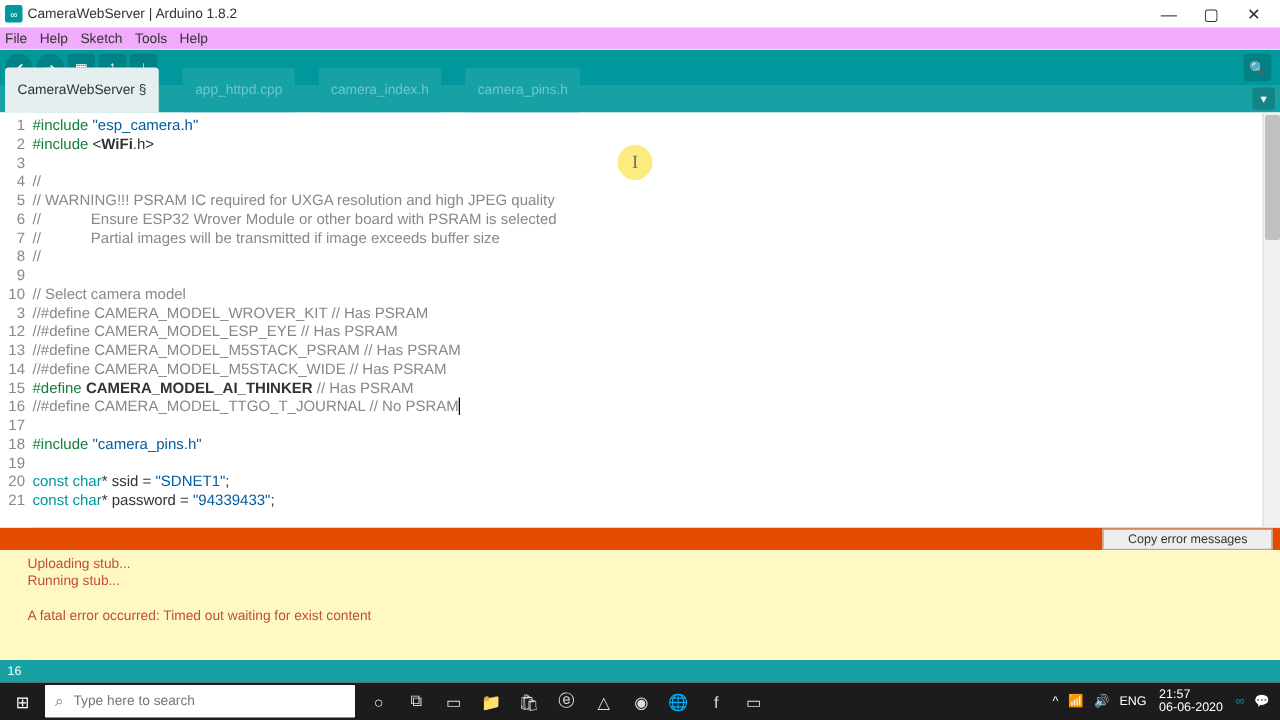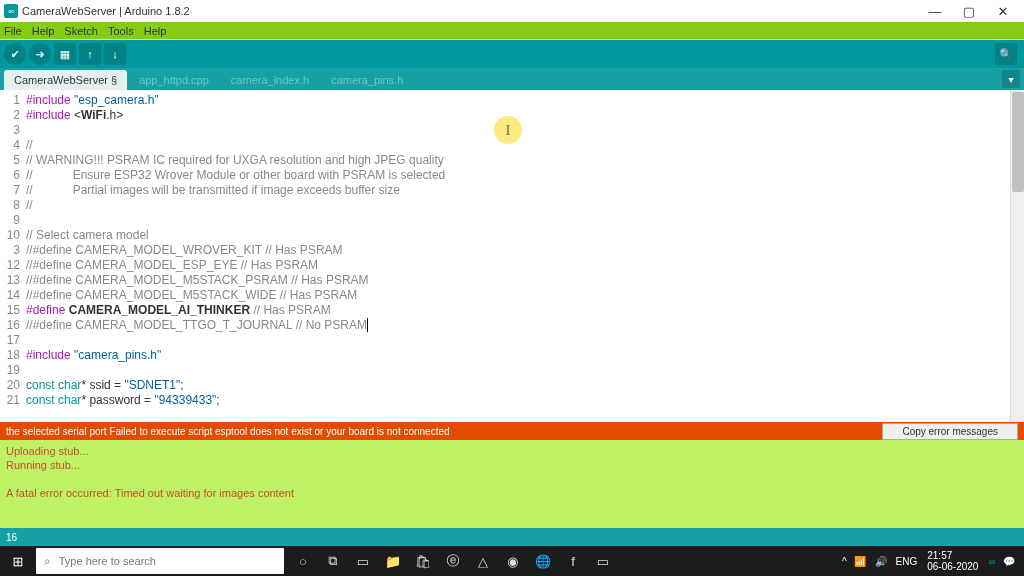--- a/index.html
+++ b/index.html
@@ -1,46 +1,46 @@
 <!DOCTYPE html>
 <html><head>
 <meta charset="utf-8">
 <style>
 *{margin:0;padding:0;box-sizing:border-box;font-family:"Segoe UI",Arial,sans-serif}
 html,body{width:1024px;height:576px;overflow:hidden;background:#f0f0f0}
 .titlebar{height:22px;background:#fff;display:flex;align-items:center;padding:0 4px;font-size:11px;color:#333}
 .titlebar .logo{width:14px;height:14px;background:#00979d;border-radius:2px;margin-right:4px;display:flex;align-items:center;justify-content:center;color:#fff;font-size:8px}
 .titlebar .spacer{flex:1}
 .titlebar .winbtn{width:34px;height:22px;display:flex;align-items:center;justify-content:center;font-size:13px;color:#333;cursor:pointer}
-.menubar{height:18px;background:#84cc16;display:flex;align-items:center;padding:0 4px;font-size:11px;color:#333;border-bottom:1px solid #ddd}
+.menubar{height:18px;background:#f0abfc;display:flex;align-items:center;padding:0 4px;font-size:11px;color:#333;border-bottom:1px solid #ddd}
 .menubar span{margin-right:10px;cursor:pointer}
 .toolbar{height:28px;background:#00979d;display:flex;align-items:center;padding:0 4px}
 .toolbar .tbtn{width:22px;height:22px;background:#008184;border-radius:3px;margin-right:3px;display:flex;align-items:center;justify-content:center;color:#fff;font-size:11px;cursor:pointer}
 .toolbar .tbtn.circ{border-radius:50%}
 .toolbar .spacer{flex:1}
 .tabbar{height:22px;background:#17a1a5;display:flex;align-items:flex-end;padding:0 4px}
-.tabbar .tab{height:20px;padding:0 10px;font-size:11px;display:flex;align-items:center;margin-right:2px;cursor:pointer;border-radius:3px 3px 0 0}
+.tabbar .tab{height:36px;padding:0 10px;font-size:11px;display:flex;align-items:center;margin-right:19px;cursor:pointer;border-radius:3px 3px 0 0}
 .tabbar .tab.active{background:#e6efef;color:#333}
 .tabbar .tab.inactive{background:#17a1a5;color:#6dc7c9}
 .tabbar .spacer{flex:1}
 .tabbar .menu{width:18px;height:18px;background:#148488;color:#fff;font-size:10px;display:flex;align-items:center;justify-content:center;margin-bottom:2px;border-radius:2px}
 .editor{height:332px;background:#fff;display:flex;position:relative;overflow:hidden}
 .gutter{width:26px;background:#fff;text-align:right;padding:3px 6px 3px 0;font-family:Consolas,monospace;font-size:12px;color:#888;line-height:15px}
 .code{flex:1;padding:3px 0;font-family:Consolas,monospace;font-size:12px;line-height:15px;white-space:pre;color:#333}
 .kw{color:#00979c}
 .str{color:#005c9e}
-.pre{color:#a21caf}
+.pre{color:#15803d}
 .cmt{color:#888}
 .cursor-highlight{position:absolute;width:28px;height:28px;background:#fce96a;border-radius:50%;opacity:0.85;display:flex;align-items:center;justify-content:center;font-family:serif;font-size:15px;color:#555;top:26px;left:494px}
 .scrollbar{width:14px;background:#f0f0f0;border-left:1px solid #ddd}
 .scrollbar .thumb{width:12px;height:100px;background:#c0c0c0;margin:2px auto 0;border-radius:2px}
 .errorbar{height:18px;background:#e34c00;display:flex;align-items:center;padding:0 6px;font-size:10px;color:#fff}
 .errorbar .spacer{flex:1}
 .errorbar .copybtn{background:#eee;color:#333;padding:2px 19px;font-size:10px;border:1px solid #aaa;cursor:pointer}
-.console{height:88px;background:#bef264;color:#c05030;font-family:Consolas,monospace;font-size:11px;padding:4px 6px;line-height:14px;white-space:pre}
+.console{height:88px;background:#fef9c3;color:#c05030;font-family:Consolas,monospace;font-size:11px;padding:4px 22px;line-height:14px;white-space:pre}
 .statusbar{height:18px;background:#17a1a5;display:flex;align-items:center;padding:0 6px;font-size:10px;color:#fff}
 .statusbar .spacer{flex:1}
 .taskbar{height:30px;background:#1c1c1c;display:flex;align-items:center;color:#fff;font-size:11px}
 .taskbar .start{width:36px;height:30px;display:flex;align-items:center;justify-content:center;font-size:13px}
 .taskbar .search{width:248px;height:26px;background:#fff;color:#777;display:flex;align-items:center;padding:0 8px;border-radius:1px;margin-right:4px}
 .taskbar .search .sicon{margin-right:8px;font-size:12px}
 .taskbar .ticon{width:30px;height:30px;display:flex;align-items:center;justify-content:center;font-size:13px;color:#ddd}
 .taskbar .spacer{flex:1}
 .taskbar .tray{display:flex;align-items:center;height:30px;padding:0 4px;font-size:10px}
 .taskbar .tray span{margin:0 4px}
@@ -111,26 +111,25 @@
       <div>21</div>
     </div>
   <div class="code"><div><span class="pre">#include</span><span class="str"> "esp_camera.h"</span></div><div><span class="pre">#include</span><span> &lt;</span><span style="font-weight:bold">WiFi</span><span>.h&gt;</span></div><div>&nbsp;</div><div class="cmt">//</div><div class="cmt">// WARNING!!! PSRAM IC required for UXGA resolution and high JPEG quality</div><div class="cmt">//            Ensure ESP32 Wrover Module or other board with PSRAM is selected</div><div class="cmt">//            Partial images will be transmitted if image exceeds buffer size</div><div class="cmt">//</div><div>&nbsp;</div><div class="cmt">// Select camera model</div><div class="cmt">//#define CAMERA_MODEL_WROVER_KIT // Has PSRAM</div><div class="cmt">//#define CAMERA_MODEL_ESP_EYE // Has PSRAM</div><div class="cmt">//#define CAMERA_MODEL_M5STACK_PSRAM // Has PSRAM</div><div class="cmt">//#define CAMERA_MODEL_M5STACK_WIDE // Has PSRAM</div><div><span class="pre">#define</span><span style="font-weight:bold"> CAMERA_MODEL_AI_THINKER </span><span class="cmt">// Has PSRAM</span></div><div><span class="cmt">//#define CAMERA_MODEL_TTGO_T_JOURNAL // No PSRAM</span><span class="text-cursor"></span></div><div>&nbsp;</div><div><span class="pre">#include</span><span class="str"> "camera_pins.h"</span></div><div>&nbsp;</div><div><span class="kw">const</span><span class="kw"> char</span><span>* ssid = </span><span class="str">"SDNET1"</span><span>;</span></div><div><span class="kw">const</span><span class="kw"> char</span><span>* password = </span><span class="str">"94339433"</span><span>;</span></div></div>
   <div class="scrollbar">
       <div class="thumb"></div>
     </div>
   <div class="cursor-highlight">I</div>
 </div>
 
 <div class="errorbar">
-  <span>the selected serial port Failed to execute script esptool does not exist or your board is not connected</span>
   <div class="spacer"></div>
   <div class="copybtn">Copy error messages</div>
 </div>
 
-<div class="console"><div>Uploading stub...</div><div>Running stub...</div><div>&nbsp;</div><div>A fatal error occurred: Timed out waiting for images content</div></div>
+<div class="console"><div>Uploading stub...</div><div>Running stub...</div><div>&nbsp;</div><div>A fatal error occurred: Timed out waiting for exist content</div></div>
 
 <div class="statusbar">
   <span>16</span>
   <div class="spacer"></div>
 </div>
 
 <div class="taskbar">
   <div class="start">⊞</div>
   <div class="search">
     <span class="sicon">⌕</span>

